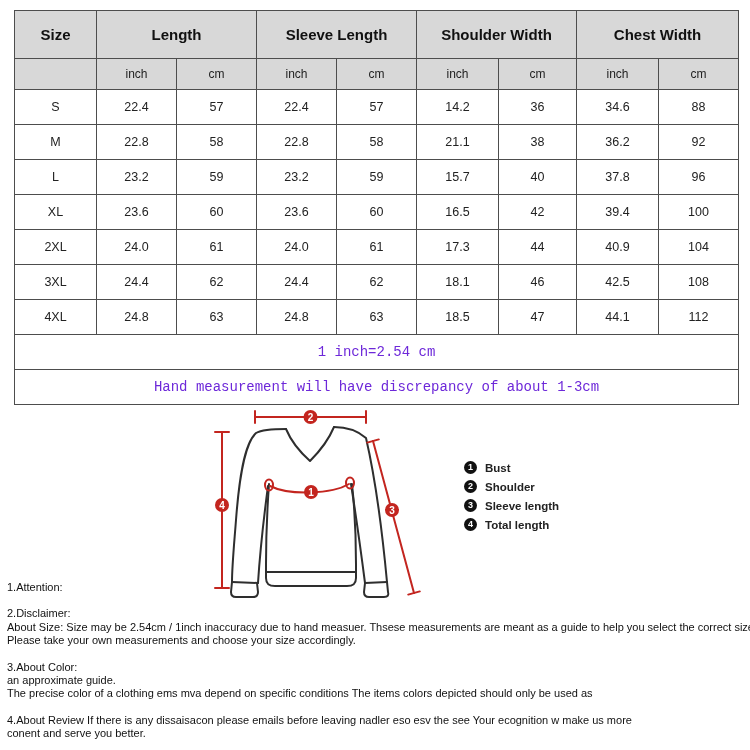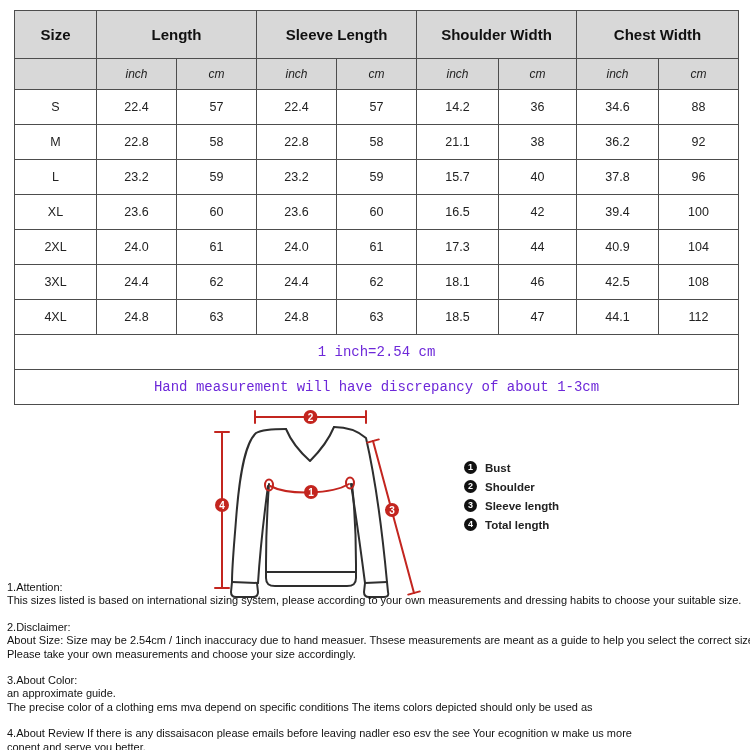--- a/index.html
+++ b/index.html
@@ -11,21 +11,21 @@
   table.size-table{
     position:absolute;left:14px;top:10px;width:722px;
     border-collapse:collapse;table-layout:fixed;
   }
   .size-table th,.size-table td{
     border:1px solid #4d4d4d;text-align:center;vertical-align:middle;
     padding:0;overflow:hidden;white-space:nowrap;
   }
   .size-table thead th{background:#d8d8d8;}
   .row-main th{height:47px;font-size:15px;font-weight:bold;color:#111;}
-  .row-units th{height:30px;font-size:12px;font-weight:normal;color:#222;font-style:italic;}
+  .row-units th{height:30px;font-size:12px;font-weight:normal;color:#222;}
   .size-table tbody td{height:34px;font-size:12.5px;background:#fff;color:#222;}
   .size-table td.foot{
     height:34px;font-family:"Liberation Mono",monospace;font-size:14px;color:#6d28d9;background:#fff;
   }
   
   .diagram{position:absolute;left:180px;top:400px;width:280px;height:200px;}
   .legend{position:absolute;left:464px;top:461px;}
   .legend-row{display:flex;align-items:center;margin-bottom:6px;}
   .legend-bullet{
     width:13px;height:13px;border-radius:50%;background:#111;color:#fff;
@@ -220,21 +220,20 @@
     </div>
     <div class="legend-row">
       <span class="legend-bullet">4</span>
       <span class="legend-label">Total length</span>
     </div>
   </div>
 
   <div class="notes">
     <div class="note-section">
       <div class="note-line">1.Attention:</div>
-      <div class="note-line">This sizes listed is based on international sizing system, please according to your own measurements and dressing habits to choose your suitable size.</div>
     </div>
     <div class="note-section">
       <div class="note-line">2.Disclaimer:</div>
       <div class="note-line">About Size: Size may be 2.54cm / 1inch inaccuracy due to hand measuer. Thsese measurements are meant as a guide to help you select the correct size.</div>
       <div class="note-line">Please take your own measurements and choose your size accordingly.</div>
     </div>
     <div class="note-section">
       <div class="note-line">3.About Color:</div>
       <div class="note-line">an approximate guide.</div>
       <div class="note-line">The precise color of a clothing ems mva depend on specific conditions The items colors depicted should only be used as</div>

